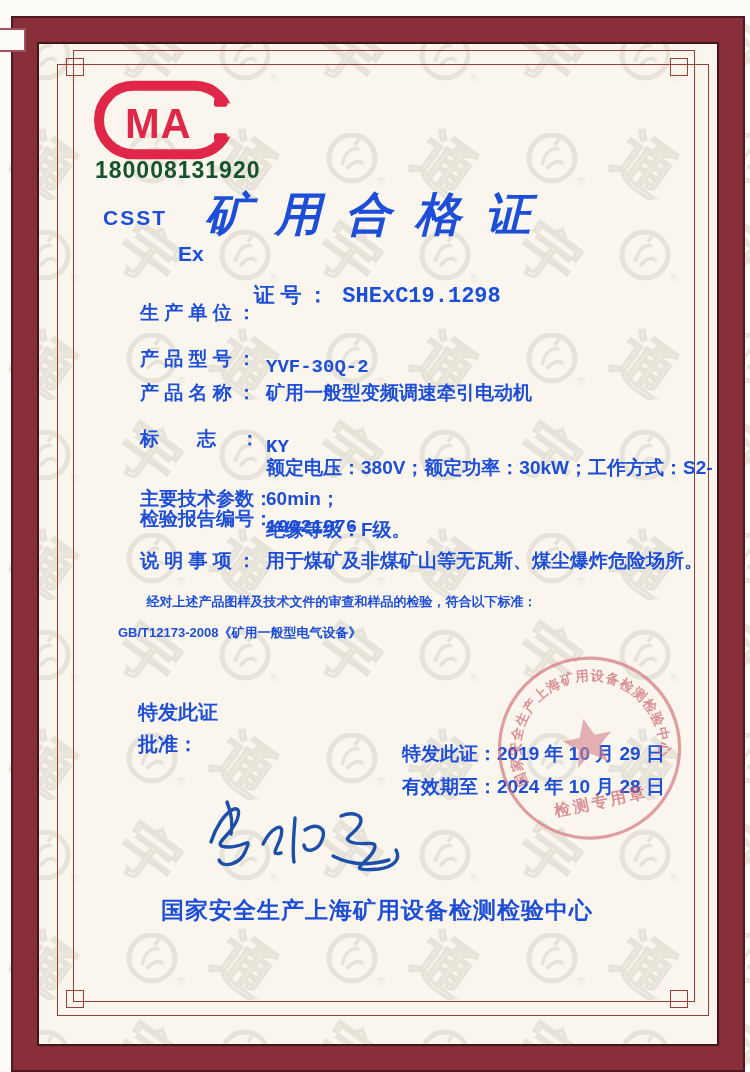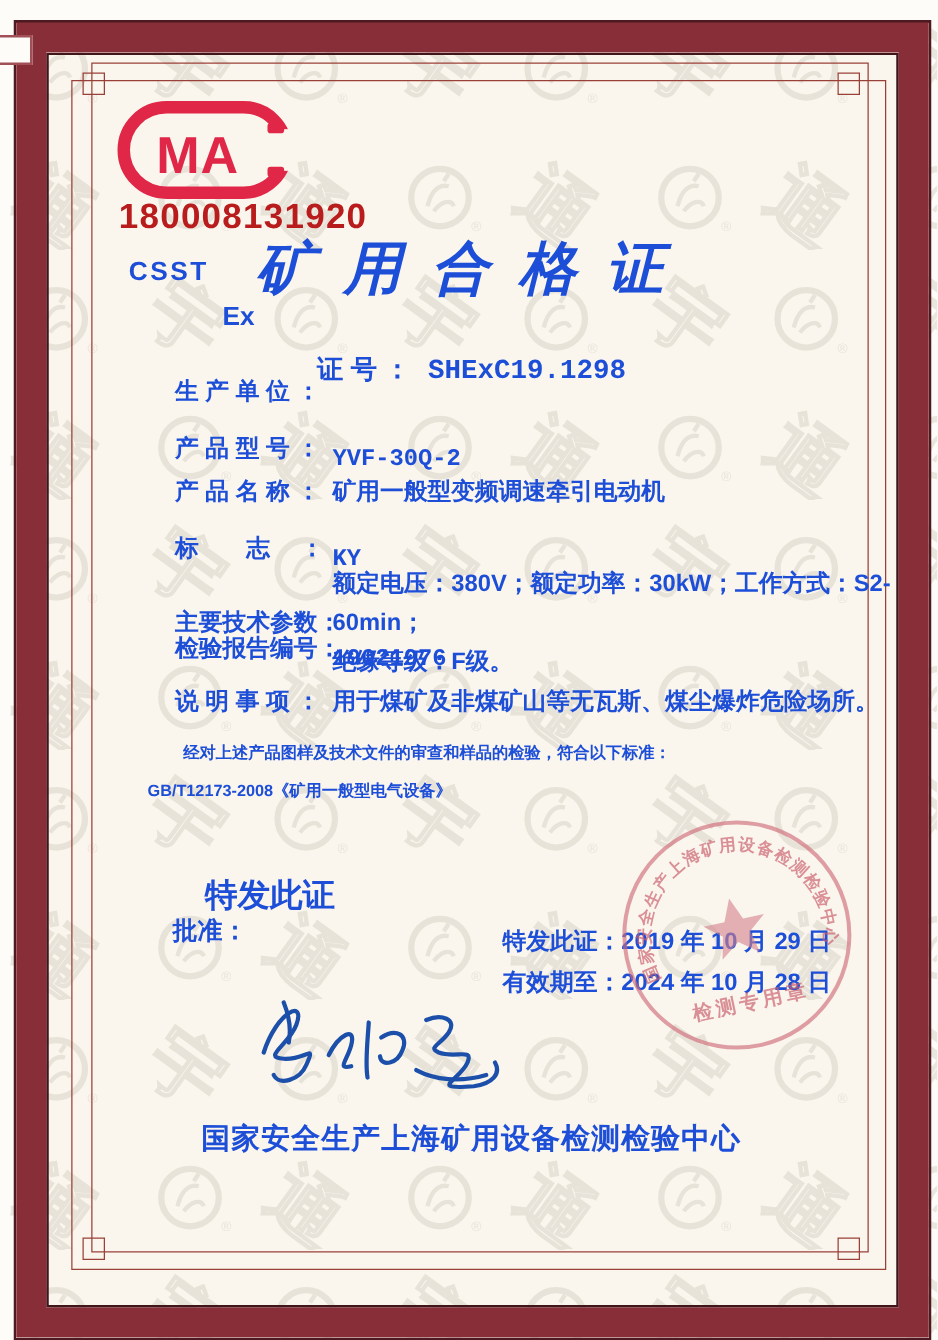--- a/index.html
+++ b/index.html
@@ -15,34 +15,34 @@
       border:24px solid #872e38;z-index:3;
       box-shadow:inset 0 0 0 2px #41161b, 0 0 0 2px #4c1a20;}
   .thin-frame{box-sizing:border-box;border:1.6px solid #9a4038;z-index:4;background:transparent;}
   #frameA{left:73px;top:50px;width:622px;height:952px;}
   #frameB{left:57px;top:64px;width:652px;height:952px;}
   .corner-square{width:18px;height:18px;box-sizing:border-box;border:1.6px solid #9a4038;z-index:4;}
   #scan-artifact{left:-6px;top:28px;width:32px;height:24px;box-sizing:border-box;
       border:2px solid #a05056;background:#fdfcf8;z-index:4;}
   
   .content{z-index:5;color:#1d4ed8;}
-  #cma-number{left:95px;top:157px;font-size:28px;font-weight:bold;color:#b91c1c;letter-spacing:1px;}
+  #cma-number{left:95px;top:157px;font-size:23px;font-weight:bold;color:#14532d;letter-spacing:1px;}
   #csst{left:103px;top:206px;font-size:21px;font-weight:bold;letter-spacing:2px;}
   #ex{left:178px;top:206px;font-size:21px;font-weight:bold;margin-top:36px;}
   #main-title{left:205px;top:184px;font-size:46px;font-weight:bold;letter-spacing:0.52em;white-space:nowrap;font-style:italic;}
   #cert-row{left:242px;top:257px;font-size:21px;font-weight:bold;white-space:pre;}
   #cert-row .cert-value{font-family:"Liberation Mono","DejaVu Sans Mono",monospace;font-size:22px;margin-left:14px;}
   .field-row{left:140px;display:flex;align-items:center;font-size:19px;font-weight:bold;}
   .field-label{white-space:pre;width:126px;flex:0 0 126px;}
   .field-value{white-space:nowrap;}
   .mono{font-family:"Liberation Mono","DejaVu Sans Mono",monospace;margin-top:16px;}
   #row-params .pline{line-height:31px;}
   #statement{left:118px;top:586px;width:520px;font-size:13px;font-weight:bold;line-height:31px;}
   #statement .indent{text-indent:2.2em;}
-  #grant-line{left:138px;top:699px;font-size:26px;font-weight:bold;margin-left:26px;}
+  #grant-line{left:138px;top:699px;font-size:20px;font-weight:bold;}
   #approve-line{left:138px;top:731px;font-size:20px;font-weight:bold;}
   #dates-block{left:402px;top:737px;font-size:19px;font-weight:bold;line-height:33px;white-space:nowrap;}
   #footer-org{left:37px;top:895px;width:680px;text-align:center;font-size:23px;font-weight:bold;letter-spacing:1px;}
   #stamp-wrap{left:492px;top:650px;z-index:6;opacity:0.8;transform:rotate(-12deg);}
   #signature-wrap{left:193px;top:790px;z-index:6;}
   #cma-logo-wrap{left:93px;top:80px;z-index:5;}
 </style>
 </head>
 <body>
 

